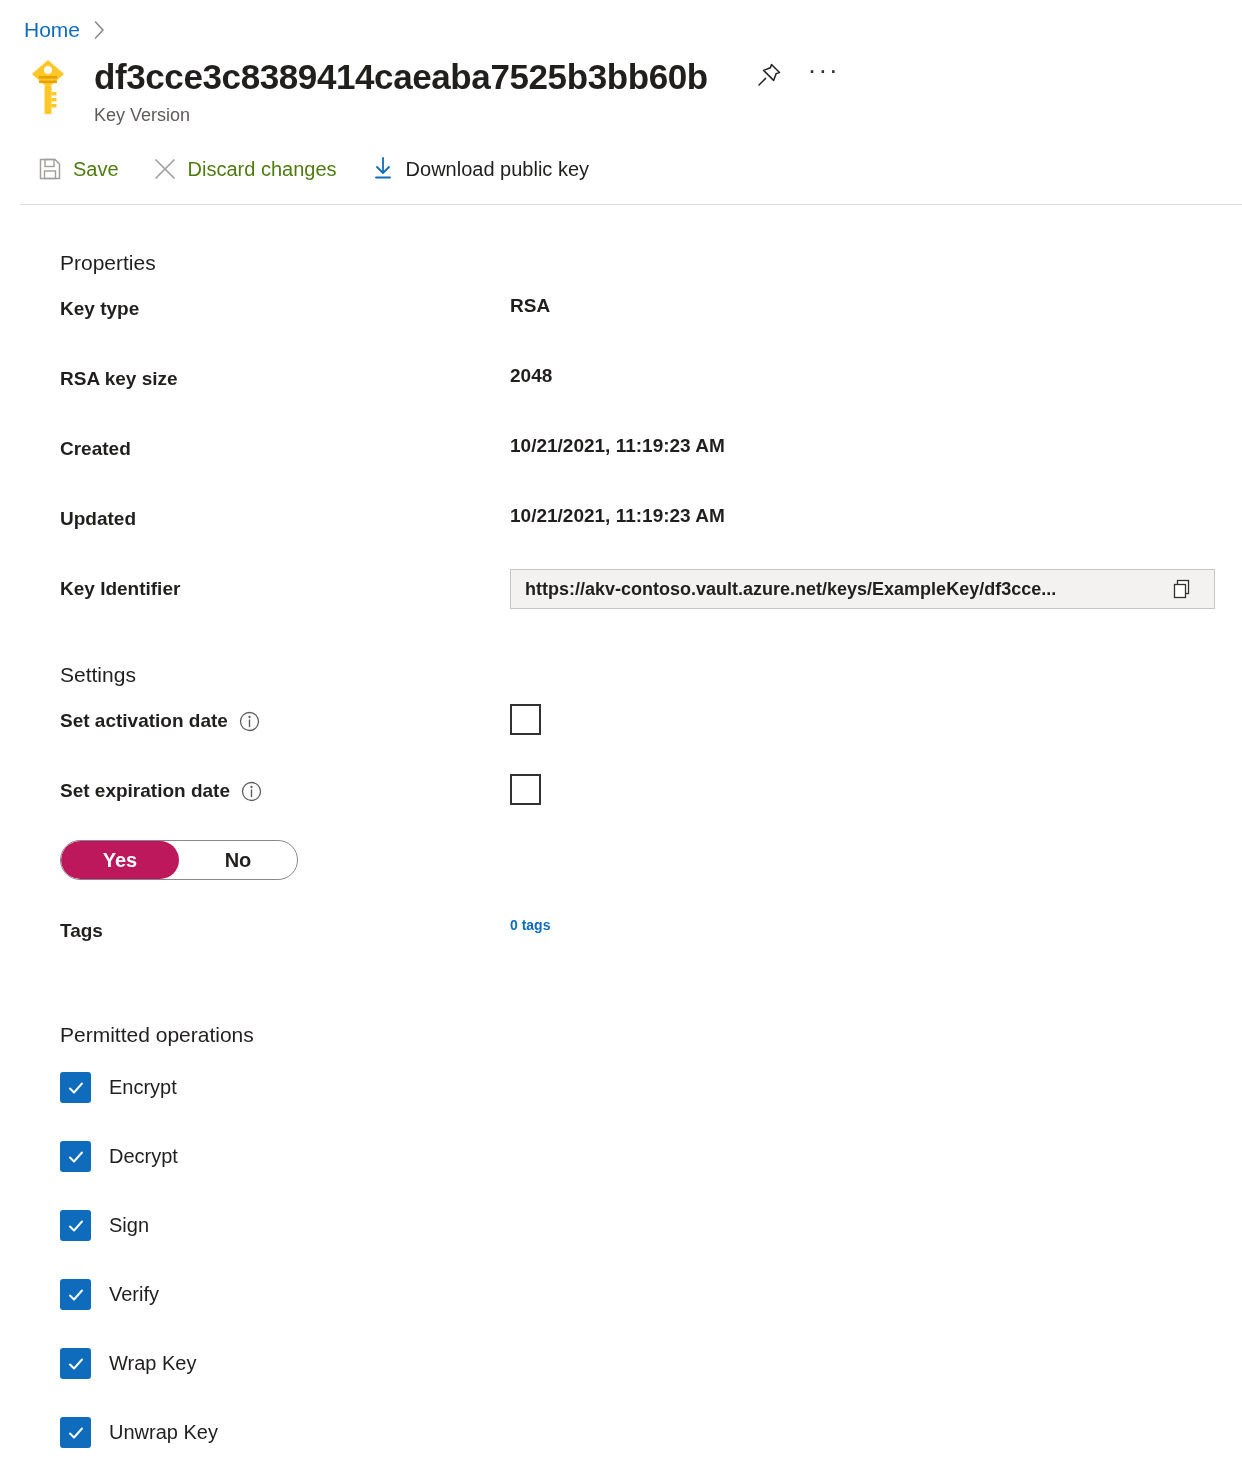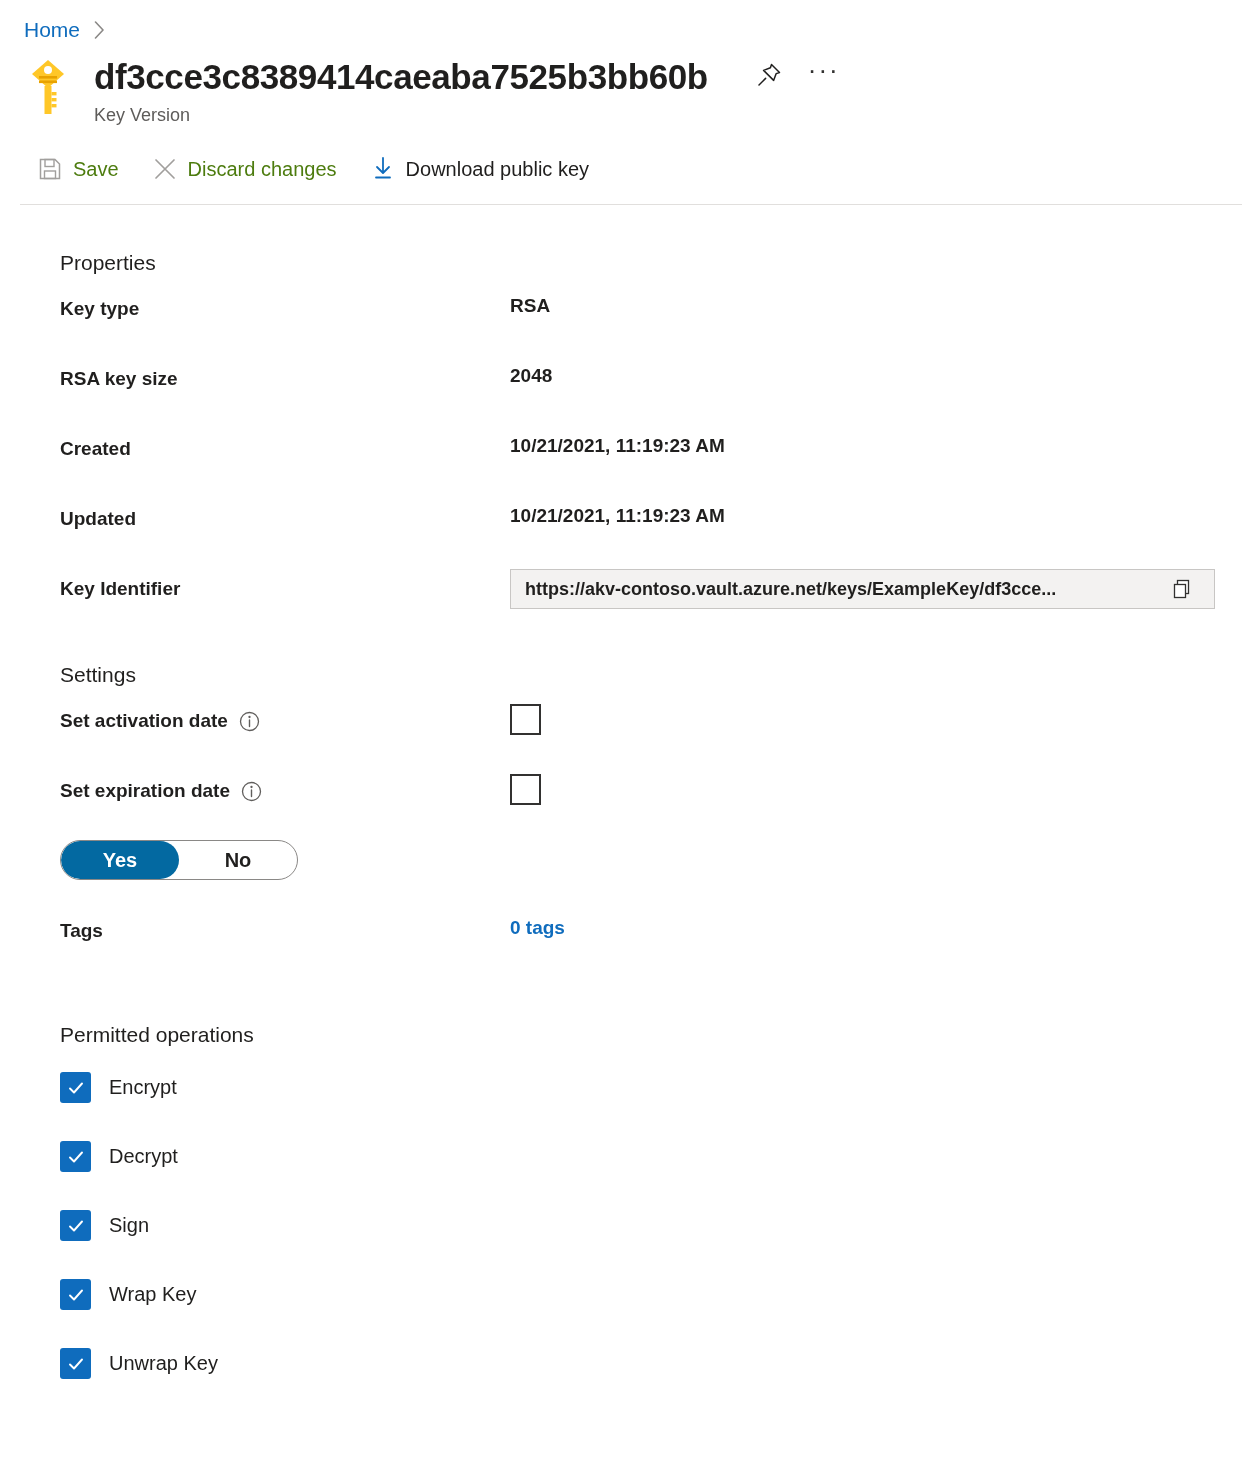--- a/index.html
+++ b/index.html
@@ -187,26 +187,26 @@
   }
   .toggle-opt {
     flex: 1;
     height: 100%;
     display: flex;
     align-items: center;
     justify-content: center;
     font-size: 20px;
     border-radius: 20px;
   }
-  .toggle-opt.on  { background: #0369a1; color: #ffffff; }
+  .toggle-opt.on  { background: #be185d; color: #ffffff; }
   .toggle-opt.off { color: #201f1e; }
 
   .link {
     color: #0f6cbd;
-    font-size: 19px;
+    font-size: 14px;
     cursor: pointer;
   }
 
   
   .ops-heading { margin-top: 36px; margin-bottom: 6px; }
   .op-row {
     display: flex;
     align-items: center;
     gap: 18px;
     height: 69px;
@@ -404,20 +404,28 @@
 
   <div class="op-row">
     <div class="checkbox-checked">
       <svg width="20" height="20" viewBox="0 0 20 20" fill="none" aria-hidden="true">
         <path d="M4 10.5 L8 14.5 L16 5.5" stroke="#ffffff" stroke-width="1.9" fill="none" stroke-linecap="round" stroke-linejoin="round"></path>
       </svg>
     </div>
     <span class="op-label">Sign</span>
   </div>
 
+  <div class="op-row">
+    <div class="checkbox-checked">
+      <svg width="20" height="20" viewBox="0 0 20 20" fill="none" aria-hidden="true">
+        <path d="M4 10.5 L8 14.5 L16 5.5" stroke="#ffffff" stroke-width="1.9" fill="none" stroke-linecap="round" stroke-linejoin="round"></path>
+      </svg>
+    </div>
+    <span class="op-label">Verify</span>
+  </div>
 
   <div class="op-row">
     <div class="checkbox-checked">
       <svg width="20" height="20" viewBox="0 0 20 20" fill="none" aria-hidden="true">
         <path d="M4 10.5 L8 14.5 L16 5.5" stroke="#ffffff" stroke-width="1.9" fill="none" stroke-linecap="round" stroke-linejoin="round"></path>
       </svg>
     </div>
     <span class="op-label">Wrap Key</span>
   </div>
 

